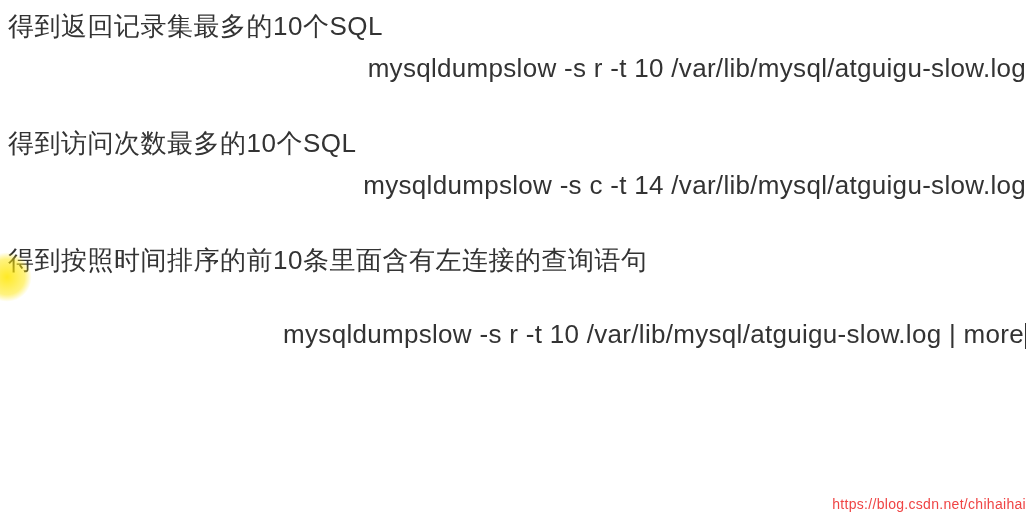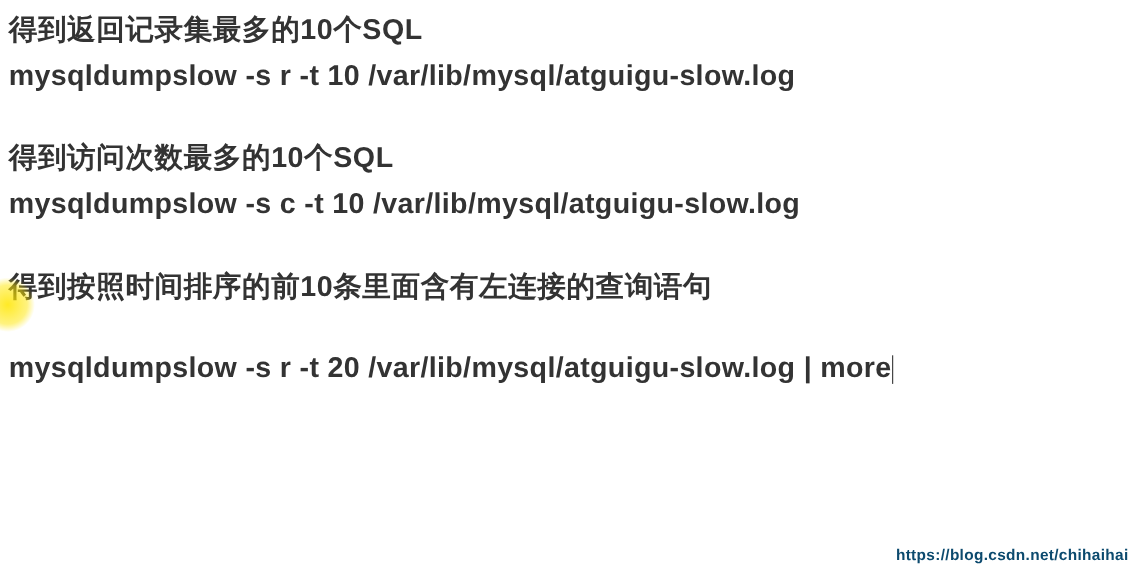--- a/index.html
+++ b/index.html
@@ -1,19 +1,18 @@
 <!DOCTYPE html>
 <html><head>
   <meta charset="utf-8">
   <style>
     * {
       margin: 0;
       padding: 0;
       box-sizing: border-box;
-      font-weight: bold;
     }
     body {
       width: 1034px;
       height: 516px;
       background: #ffffff;
       font-family: Arial, "Microsoft YaHei", sans-serif;
       font-size: 26px;
       color: #333333;
       padding: 8px 8px 0 8px;
       position: relative;
@@ -27,20 +26,21 @@
     }
     .description {
       line-height: 1.4;
       margin-bottom: 6px;
       letter-spacing: 0.5px;
     }
     .command {
       line-height: 1.4;
       font-family: Arial, sans-serif;
       letter-spacing: 0.3px;
+      text-align: right;
     }
     .highlight {
       position: absolute;
       left: -18px;
       top: 252px;
       width: 50px;
       height: 50px;
       background: radial-gradient(circle, rgba(255, 230, 0, 0.85) 0%, rgba(255, 230, 0, 0.5) 50%, rgba(255, 230, 0, 0) 70%);
       border-radius: 50%;
       pointer-events: none;
@@ -51,40 +51,40 @@
       height: 26px;
       background: #333;
       vertical-align: text-bottom;
       margin-left: 1px;
     }
     .watermark {
       position: absolute;
       bottom: 4px;
       right: 8px;
       font-size: 14px;
-      color: #0c4a6e;
+      color: #ef4444;
       letter-spacing: 0.3px;
     }
   </style>
 </head>
 <body>
 
 <div class="highlight"></div>
 
 <div class="section">
   <div class="description">得到返回记录集最多的10个SQL</div>
   <div class="command">mysqldumpslow -s r -t 10 /var/lib/mysql/atguigu-slow.log</div>
 </div>
 
 <div class="section">
   <div class="description">得到访问次数最多的10个SQL</div>
-  <div class="command">mysqldumpslow -s c -t 10 /var/lib/mysql/atguigu-slow.log</div>
+  <div class="command">mysqldumpslow -s c -t 14 /var/lib/mysql/atguigu-slow.log</div>
 </div>
 
 <div class="section">
   <div class="description">得到按照时间排序的前10条里面含有左连接的查询语句</div>
 </div>
 
 <div class="section">
-  <div class="command"><span>mysqldumpslow -s r -t 20 /var/lib/mysql/atguigu-slow.log | more</span><span class="cursor"></span></div>
+  <div class="command"><span>mysqldumpslow -s r -t 10 /var/lib/mysql/atguigu-slow.log | more</span><span class="cursor"></span></div>
 </div>
 
 <div class="watermark">https://blog.csdn.net/chihaihai</div>
 
 </body></html>

